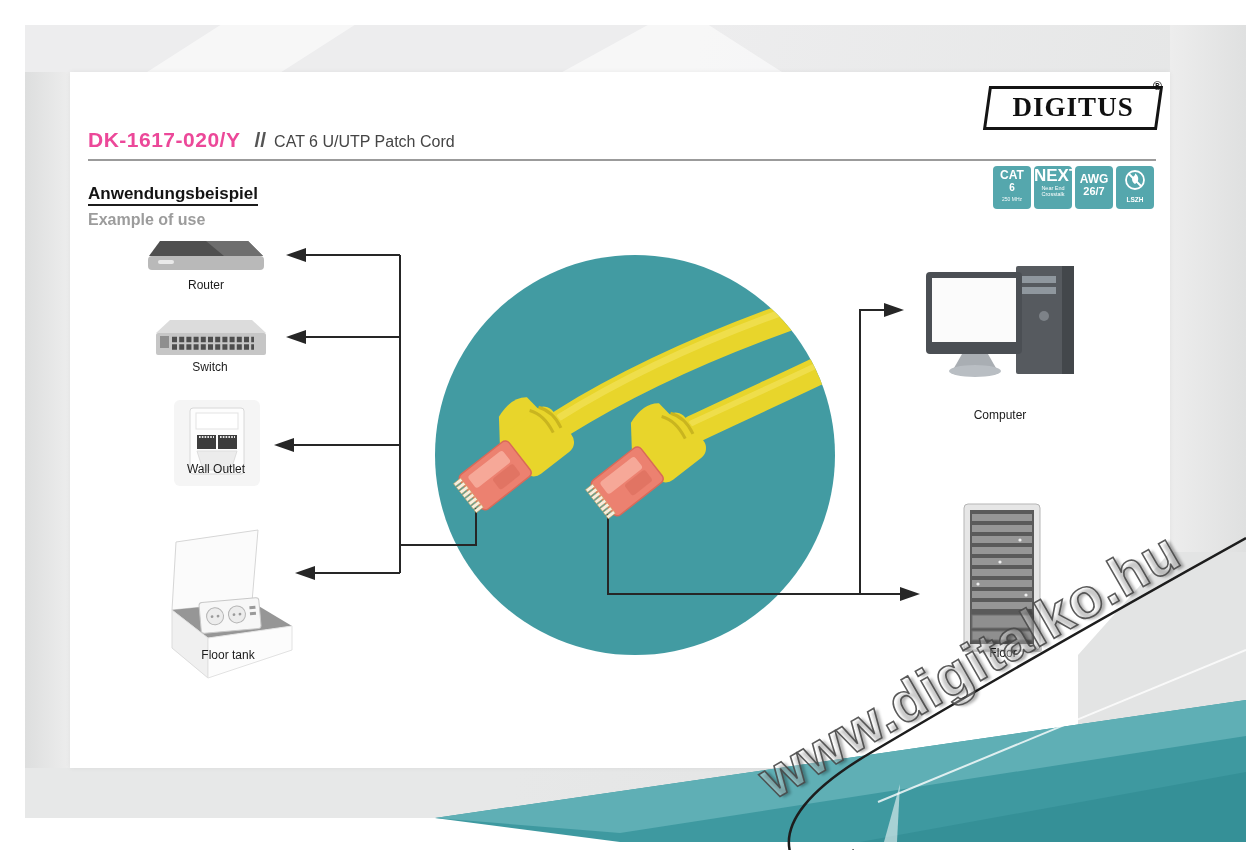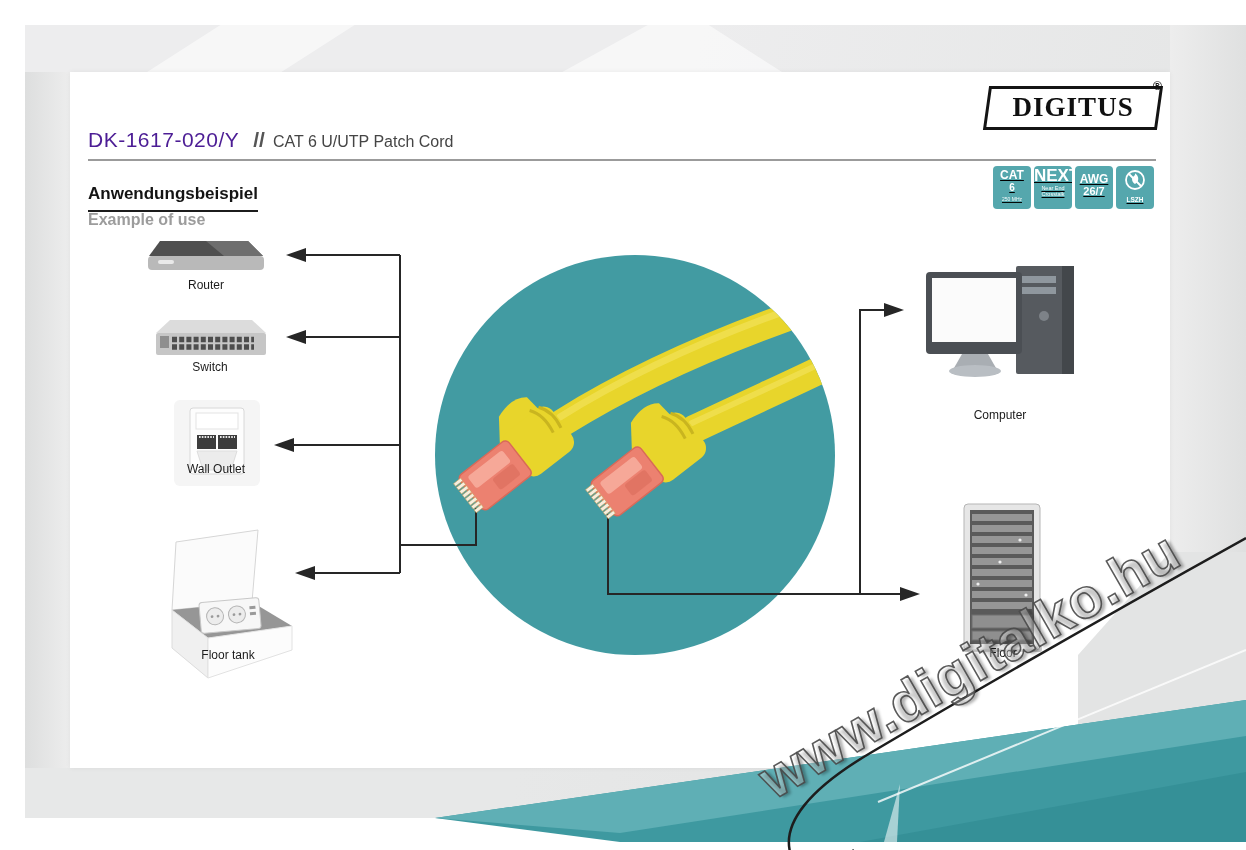--- a/index.html
+++ b/index.html
@@ -21,37 +21,37 @@
   .corner-fold{position:absolute;left:1070px;top:545px;width:176px;height:260px;z-index:2;
             background:#e3e4e4;
             clip-path:polygon(100px 7px,176px 7px,176px 255px,8px 255px,8px 110px);}
 
   
   .card{position:absolute;left:70px;top:72px;width:1100px;height:696px;background:#fff;
         box-shadow:0 0 5px rgba(0,0,0,.06);z-index:1;}
 
   
   .product-header{position:absolute;left:88px;top:128px;z-index:3;font-size:21px;white-space:nowrap;}
-  .product-header .code{color:#4c1d95;font-weight:normal;letter-spacing:.5px;}
+  .product-header .code{color:#ec4899;font-weight:bold;letter-spacing:.5px;}
   .product-header .sep{color:#555;font-weight:bold;margin:0 8px 0 14px;}
   .product-header .name{color:#454545;font-size:16px;}
   .header-rule{position:absolute;left:88px;top:159px;width:1068px;height:2px;background:#9b9b9b;z-index:3;}
   .h-de{position:absolute;left:88px;top:184px;z-index:3;font-size:17px;font-weight:bold;color:#141414;
-        border-bottom:2px solid #1c1c1c;padding-bottom:6px;}
+        border-bottom:2px solid #1c1c1c;padding-bottom:0;}
   .h-en{position:absolute;left:88px;top:211px;z-index:3;font-size:16px;font-weight:bold;color:#9c9c9c;}
 
   
   .logo-frame{position:absolute;left:986px;top:86px;width:168px;height:38px;border:3px solid #141414;
         transform:skewX(-8deg);z-index:3;background:#fff;}
   .logo-frame .logo-text{display:block;transform:skewX(8deg);font-family:"Liberation Serif",serif;
         font-weight:bold;font-size:27px;line-height:36px;text-align:center;letter-spacing:1px;color:#101010;}
   .logo-reg{position:absolute;left:1153px;top:79px;font-size:12px;font-weight:bold;color:#101010;z-index:4;}
 
   
-  .badges{position:absolute;left:993px;top:166px;display:flex;gap:3px;z-index:3;text-decoration:underline;}
+  .badges{position:absolute;left:993px;top:166px;display:flex;gap:3px;z-index:3;}
   .badge{width:38px;height:43px;border-radius:4px;background:#55A7AD;color:#fff;text-align:center;
         overflow:hidden;}
   .badge .b1{font-size:12px;font-weight:bold;line-height:13px;margin-top:3px;}
   .badge .b2{font-size:10px;font-weight:bold;line-height:11px;}
   .badge .b3{font-size:5px;line-height:6px;margin-top:3px;opacity:.95;}
   .badge .bs{font-size:5.5px;line-height:6px;}
   .badge.awg .b1{margin-top:7px;}
   .badge .lszh-label{font-size:6.5px;font-weight:bold;line-height:7px;}
 
   

